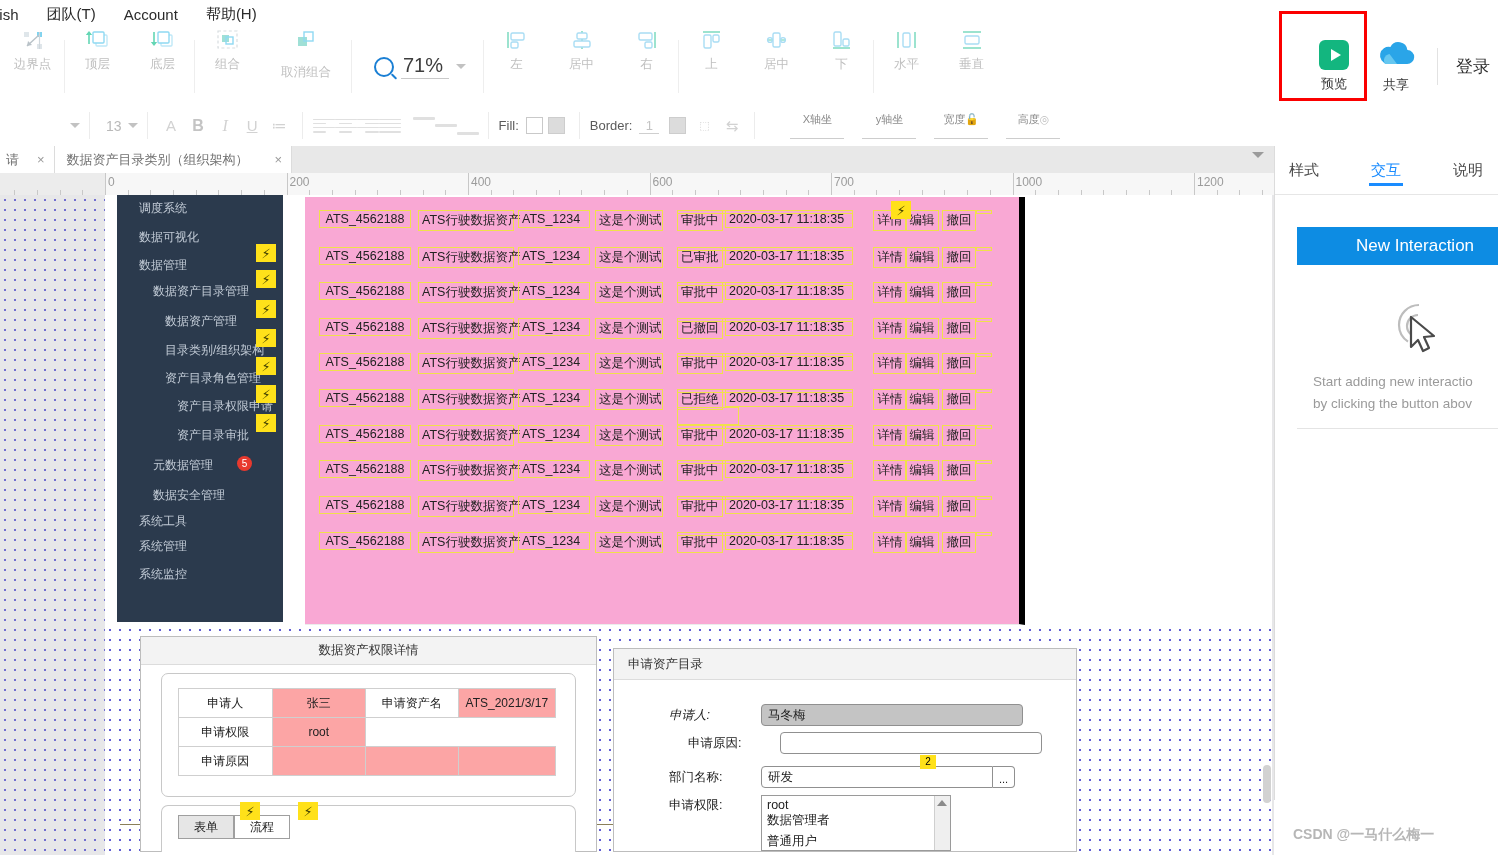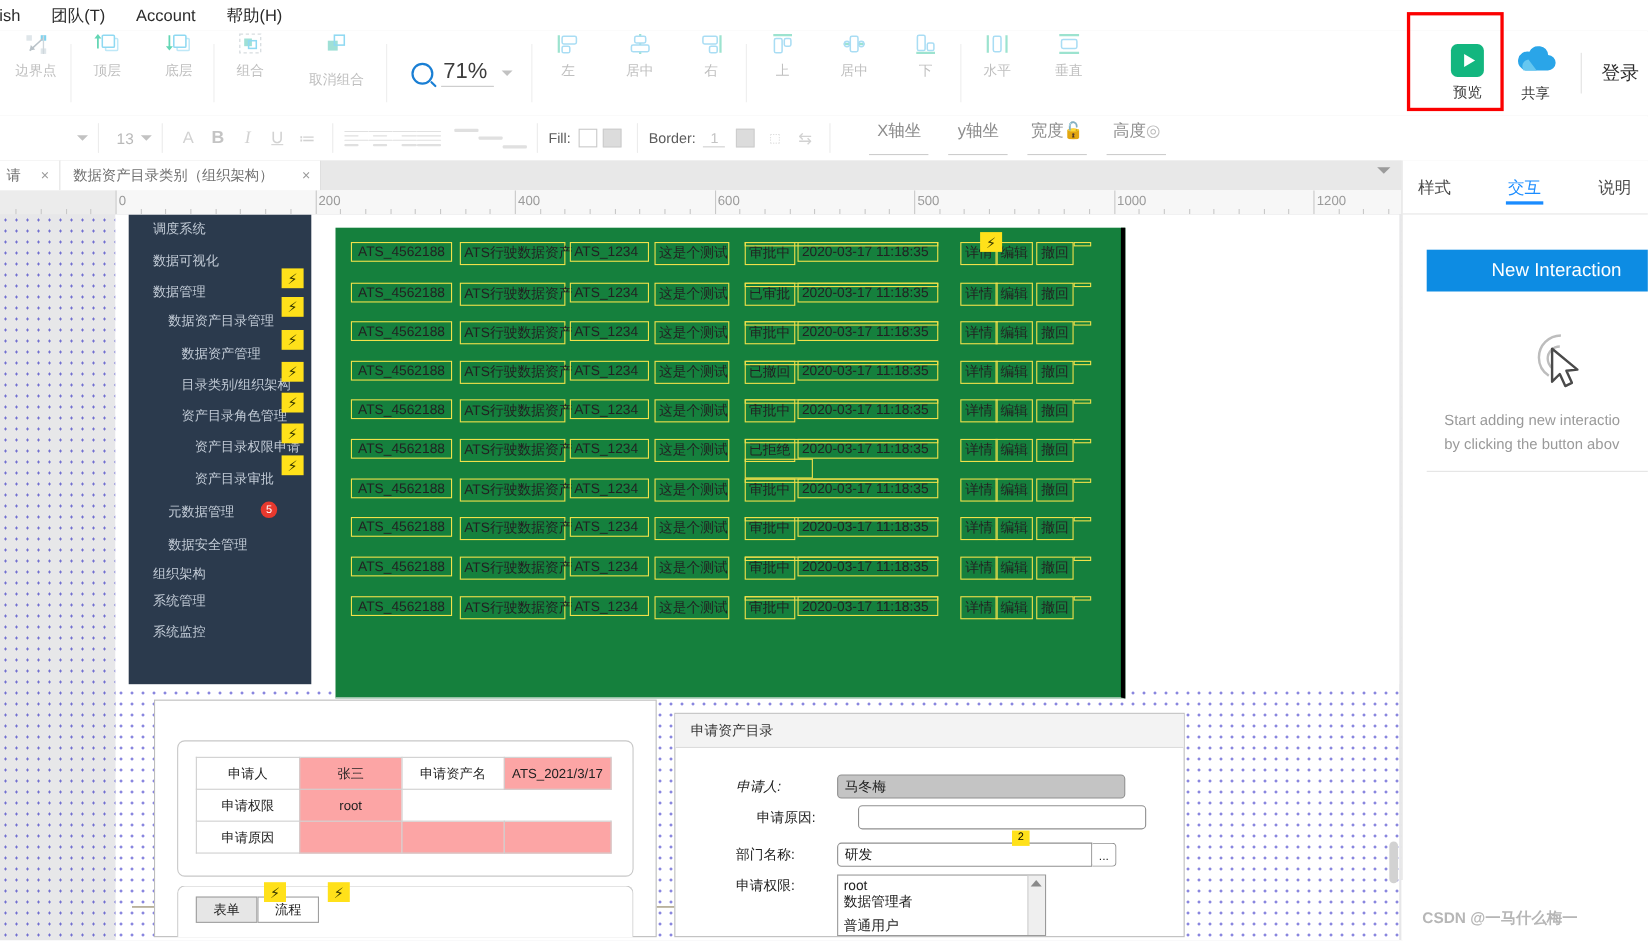--- a/index.html
+++ b/index.html
@@ -62,21 +62,21 @@
   .fbtn.i{font-style:italic;font-family:"Liberation Serif",serif;font-size:16px;}
   .fbtn.u{text-decoration:underline;}
   .alignbars{display:flex;align-items:center;gap:3px;}
   .ab{width:22px;height:14px;display:flex;flex-direction:column;justify-content:center;gap:3px;}
   .ab i{display:block;height:2px;background:#e0e0e0;border-radius:1px;}
   .lblsm{font-size:13px;color:#5b5b5b;margin-right:7px;}
   .swatch{width:15px;height:15px;border:1px solid #c9c9c9;background:#fff;margin-right:5px;}
   .swatch.gray{background:#dcdcdc;border-color:#cdcdcd;}
   .numf{width:20px;border:none;border-bottom:1px solid #cfcfcf;font-size:13px;color:#c4c4c4;text-align:center;background:transparent;}
   .posfield{display:flex;flex-direction:column;align-items:center;margin:0 9px;}
-  .posfield .pl{font-size:15px;color:#8d8d8d;white-space:nowrap;}
+  .posfield .pl{font-size:11px;color:#8d8d8d;white-space:nowrap;}
   .posfield .pu{width:54px;border-bottom:1px solid #cdcdcd;height:11px;}
 
   
   .tabstrip{position:absolute;left:0;top:146px;width:1274px;height:27px;background:#e8e8e8;display:flex;align-items:flex-end;}
   .ptab{height:27px;background:#fff;display:flex;align-items:center;padding:0 9px 0 12px;
     font-size:13px;color:#707070;gap:26px;border-right:1px solid #dcdcdc;white-space:nowrap;}
   .ptab .x{color:#9a9a9a;font-size:13px;}
   .tabright{position:absolute;right:0;top:146px;width:224px;height:27px;background:#fff;}
   .tabchev{position:absolute;left:1252px;top:152px;width:0;height:0;
     border-left:6px solid transparent;border-right:6px solid transparent;border-top:6px solid #9b9b9b;}
@@ -99,21 +99,21 @@
 
   
   .artboard{position:absolute;left:105px;top:0;width:1167px;height:427px;background:#fff;}
   .sidebar{position:absolute;left:117px;top:0;width:166px;height:427px;background:#2b3a4d;}
   .sb-item{position:absolute;font-size:12px;color:#c2cbd6;white-space:nowrap;}
   .bolt{position:absolute;width:20px;height:18px;background:#ffe11a;display:flex;align-items:center;justify-content:center;
     font-size:13px;color:#3b3b00;line-height:1;}
   .badge{position:absolute;width:15px;height:15px;border-radius:50%;background:#e8392e;color:#fff;
     font-size:10px;display:flex;align-items:center;justify-content:center;}
 
-  .tblarea{position:absolute;left:305px;top:12px;width:714px;height:427px;background:#15803d;border-right:4px solid #000000;border-bottom:1px solid #ececec;}
+  .tblarea{position:absolute;left:305px;top:2px;width:714px;height:427px;background:#f9a8d4;border-right:6px solid #000000;border-bottom:1px solid #ececec;}
   .cell{position:absolute;border:1px solid #f0e14a;background:transparent;font-size:12.5px;
     color:#222;white-space:nowrap;box-sizing:border-box;padding:1px 3px;}
   .hl{position:absolute;background:#ffef8a;}
 
   
   .card{position:absolute;background:#fff;border:1px solid #bdbdbd;}
   .cardhdr{height:27px;background:#f3f3f3;border-bottom:1px solid #dcdcdc;display:flex;align-items:center;font-size:12.5px;color:#333;}
   .inner{position:absolute;border:1px solid #c8c8c8;border-radius:7px;background:#fff;}
   .gtbl{border-collapse:collapse;}
   .gtbl td{border:1px solid #cfcfcf;font-size:12px;color:#222;height:26px;text-align:center;}
@@ -477,21 +477,21 @@
         <div class="rtick" style="left: 626.812px; height: 5px;"></div>
         <div class="rnum" style="left: 652.5px;">600</div>
         <div class="rtick" style="left: 649.5px; height: 22px;"></div>
         <div class="rtick" style="left: 672.188px; height: 5px;"></div>
         <div class="rtick" style="left: 694.875px; height: 5px;"></div>
         <div class="rtick" style="left: 717.562px; height: 5px;"></div>
         <div class="rtick" style="left: 740.25px; height: 5px;"></div>
         <div class="rtick" style="left: 762.938px; height: 5px;"></div>
         <div class="rtick" style="left: 785.625px; height: 5px;"></div>
         <div class="rtick" style="left: 808.312px; height: 5px;"></div>
-        <div class="rnum" style="left: 834px;">500</div>
+        <div class="rnum" style="left: 834px;">700</div>
         <div class="rtick" style="left: 831px; height: 22px;"></div>
         <div class="rtick" style="left: 853.688px; height: 5px;"></div>
         <div class="rtick" style="left: 876.375px; height: 5px;"></div>
         <div class="rtick" style="left: 899.062px; height: 5px;"></div>
         <div class="rtick" style="left: 921.75px; height: 5px;"></div>
         <div class="rtick" style="left: 944.438px; height: 5px;"></div>
         <div class="rtick" style="left: 967.125px; height: 5px;"></div>
         <div class="rtick" style="left: 989.812px; height: 5px;"></div>
         <div class="rnum" style="left: 1015.5px;">1000</div>
         <div class="rtick" style="left: 1012.5px; height: 22px;"></div>
@@ -535,21 +535,21 @@
           <div class="bolt" style="left: 139px; top: 134px;">⚡</div>
           <div class="sb-item" style="left: 48px; top: 175px;">资产目录角色管理</div>
           <div class="bolt" style="left: 139px; top: 162px;">⚡</div>
           <div class="sb-item" style="left: 60px; top: 203px;">资产目录权限申请</div>
           <div class="bolt" style="left: 139px; top: 190px;">⚡</div>
           <div class="sb-item" style="left: 60px; top: 232px;">资产目录审批</div>
           <div class="bolt" style="left: 139px; top: 219px;">⚡</div>
           <div class="sb-item" style="left: 36px; top: 262px;">元数据管理</div>
           <div class="badge" style="left: 120px; top: 261px;">5</div>
           <div class="sb-item" style="left: 36px; top: 292px;">数据安全管理</div>
-          <div class="sb-item" style="left: 22px; top: 318px;">组织架构</div>
+          <div class="sb-item" style="left: 22px; top: 318px;">系统工具</div>
           <div class="sb-item" style="left: 22px; top: 343px;">系统管理</div>
           <div class="sb-item" style="left: 22px; top: 371px;">系统监控</div>
         </div>
     </div>
 
     <div class="tblarea">
       <div id="table-rows">
           <div class="cell" style="left: 14px; top: 13px; width: 92px; text-align: center;">ATS_4562188</div>
           <div class="cell" style="left: 113px; top: 13px; width: 96px; text-align: left;">ATS行驶数据资产</div>
           <div class="cell" style="left: 213px; top: 13px; width: 72px; text-align: left;">ATS_1234</div>
@@ -672,20 +672,23 @@
           <div class="cell" style="left: 637px; top: 335px; width: 34px; text-align: center;">撤回</div>
           <div class="cell" style="left: 671px; top: 335px; width: 16px;"></div>
           <div class="cell" style="left: 372px; top: 210px; width: 62px; height: 18px;"></div>
         </div>
     </div>
 
     <div class="vscroll"></div>
     <div class="hline"></div>
 
     <div class="card" style="left:140px;top:441px;width:455px;height:214px;">
+      <div class="cardhdr" style="justify-content:center;">
+        <span>数据资产权限详情</span>
+      </div>
       <div class="inner" style="left:20px;top:36px;width:413px;height:122px;">
         <table class="gtbl" style="position:absolute;left:16px;top:14px;width:378px;">
           <tbody>
               <tr>
             <td style="width:95px">申请人</td>
             <td class="gray" style="width:94px">张三</td>
             <td style="width:94px">申请资产名</td>
             <td class="gray" style="width:95px">ATS_2021/3/17</td>
           </tr>
           <tr>

